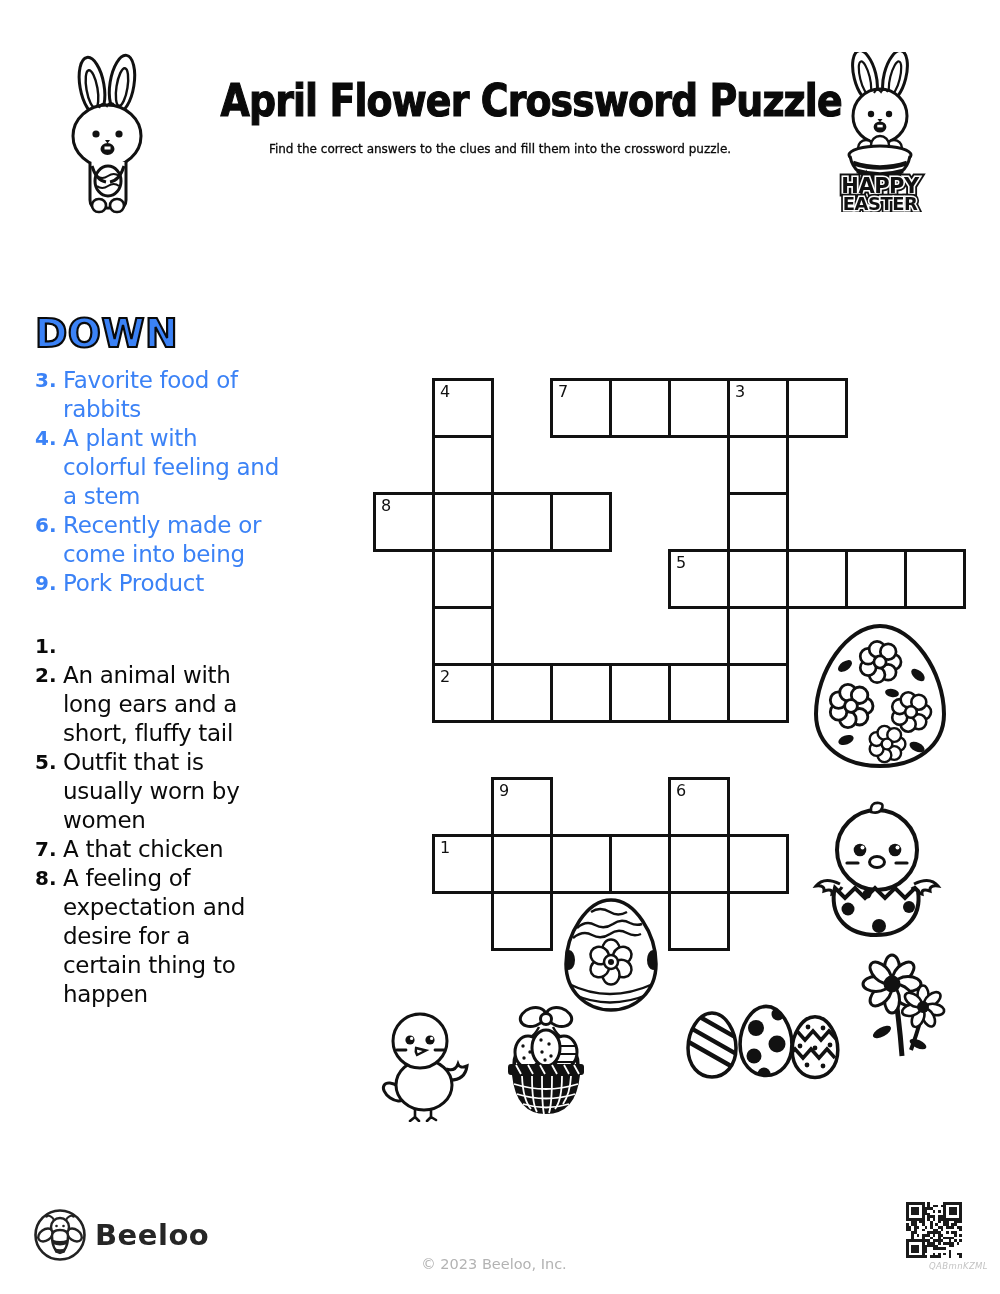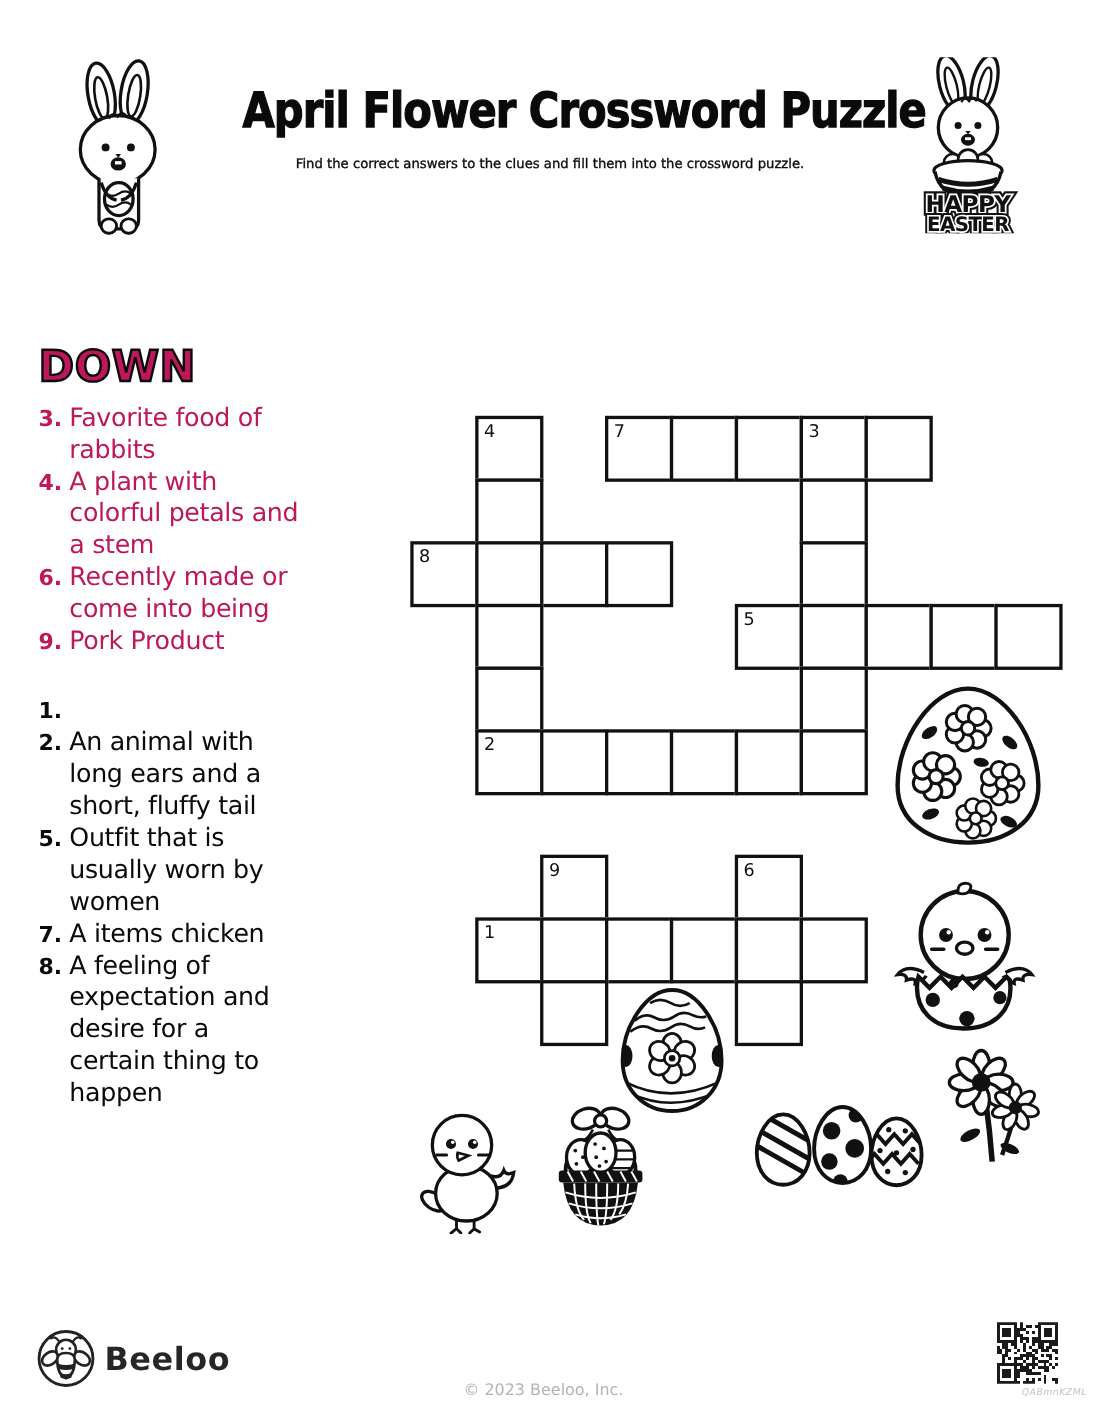--- a/index.html
+++ b/index.html
@@ -8,21 +8,21 @@
   svg{display:block;}
   .abs{position:absolute;}
 
   
   .title-block{position:absolute;left:175px;top:78px;width:650px;text-align:center;color:#0a0a0a;}
   .title{font-size:44px;line-height:1.05;font-weight:bold;letter-spacing:-1px;white-space:nowrap;
          transform:scaleX(0.86);transform-origin:50% 50%;-webkit-text-stroke:1.2px #0a0a0a;}
   .subtitle{margin-top:18px;font-size:12px;font-weight:normal;-webkit-text-stroke:0.3px #0a0a0a;}
 
   
-  .down-section{position:absolute;left:35px;top:312px;width:330px;color:#be185d;}
+  .down-section{position:absolute;left:35px;top:312px;width:330px;color:#3b82f6;}
   .across-section{position:absolute;left:35px;top:632px;width:332px;color:#0a0a0a;}
   .section-heading{margin:0 0 9px 0;font-size:39px;line-height:1.15;font-weight:bold;
                    letter-spacing:0.5px;-webkit-text-stroke:2.2px #0a0a0a;}
   .clue{display:flex;}
   .clue-num{flex:0 0 28px;font-size:20px;font-weight:bold;line-height:29px;}
   .clue-text{font-size:23px;font-weight:normal;line-height:29px;white-space:pre-line;letter-spacing:-0.3px;}
 
   
   .grid{position:absolute;left:373px;top:378px;width:596px;height:576px;}
   .cell{position:absolute;width:62px;height:60px;border:3px solid #111;background:#fff;box-sizing:border-box;}
@@ -103,21 +103,21 @@
 
         <div class="clue">
           <span class="clue-num">3.</span>
           <span class="clue-text">Favorite food of
 rabbits</span>
         </div>
 
         <div class="clue">
           <span class="clue-num">4.</span>
           <span class="clue-text">A plant with
-colorful petals and
+colorful feeling and
 a stem</span>
         </div>
 
         <div class="clue">
           <span class="clue-num">6.</span>
           <span class="clue-text">Recently made or
 come into being</span>
         </div>
 
         <div class="clue">
@@ -143,21 +143,21 @@
 
         <div class="clue">
           <span class="clue-num">5.</span>
           <span class="clue-text">Outfit that is
 usually worn by
 women</span>
         </div>
 
         <div class="clue">
           <span class="clue-num">7.</span>
-          <span class="clue-text">A items chicken</span>
+          <span class="clue-text">A that chicken</span>
         </div>
 
         <div class="clue">
           <span class="clue-num">8.</span>
           <span class="clue-text">A feeling of
 expectation and
 desire for a
 certain thing to
 happen</span>
         </div>

